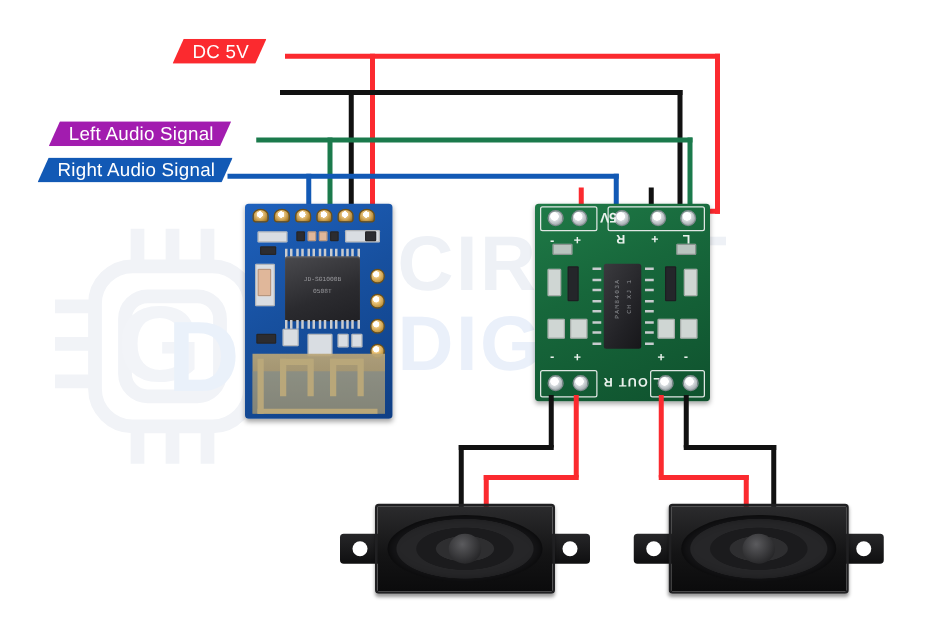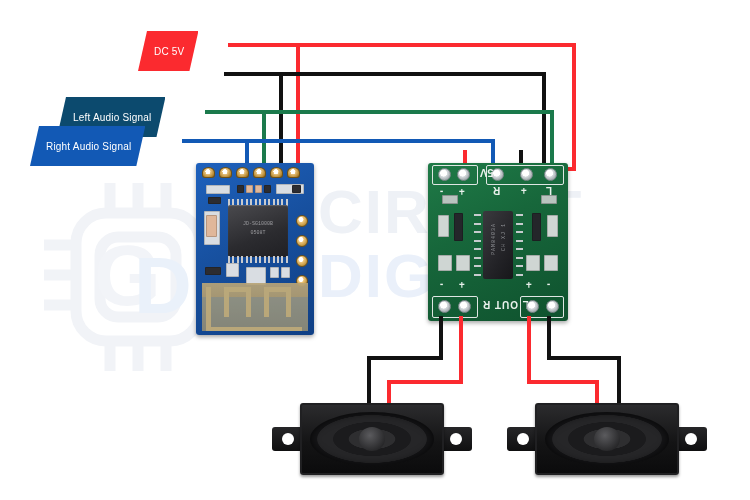--- a/index.html
+++ b/index.html
@@ -17,29 +17,29 @@
     font-weight:700;
     color:#eef1f6;
     letter-spacing:2px;
     user-select:none;
   }
   #wm-circuit{left:318px;top:176px;font-size:62px;}
   #wm-digest{left:318px;top:240px;font-size:62px;color:#eaf0fa;}
 
   
   .banner{
-    position:absolute;height:40px;display:flex;align-items:center;
-    color:#ffffff;font-size:10px;letter-spacing:.2px;white-space:nowrap;
+    position:absolute;height:20px;display:flex;align-items:center;
+    color:#ffffff;font-size:15px;letter-spacing:.2px;white-space:nowrap;
     padding:0 14px 0 16px;
     clip-path:polygon(9px 0,100% 0,calc(100% - 9px) 100%,0 100%);
     box-sizing:border-box;
   }
   #lbl-5v{left:138px;top:31px;background:#fb2a2f;}
   #lbl-gnd{left:136px;top:60px;background:#111111;}
-  #lbl-left{left:57px;top:97px;background:#0c4a6e;}
+  #lbl-left{left:39px;top:97px;background:#a21caf;}
   #lbl-right{left:30px;top:126px;background:#1259b5;}
 
   
   .w{position:absolute;}
   .wh{height:4px;}
   .wv{width:4px;}
   .red{background:#fb2a2f;}
   .blk{background:#111111;}
   .grn{background:#1b7a4c;}
   .blu{background:#1259b5;}

